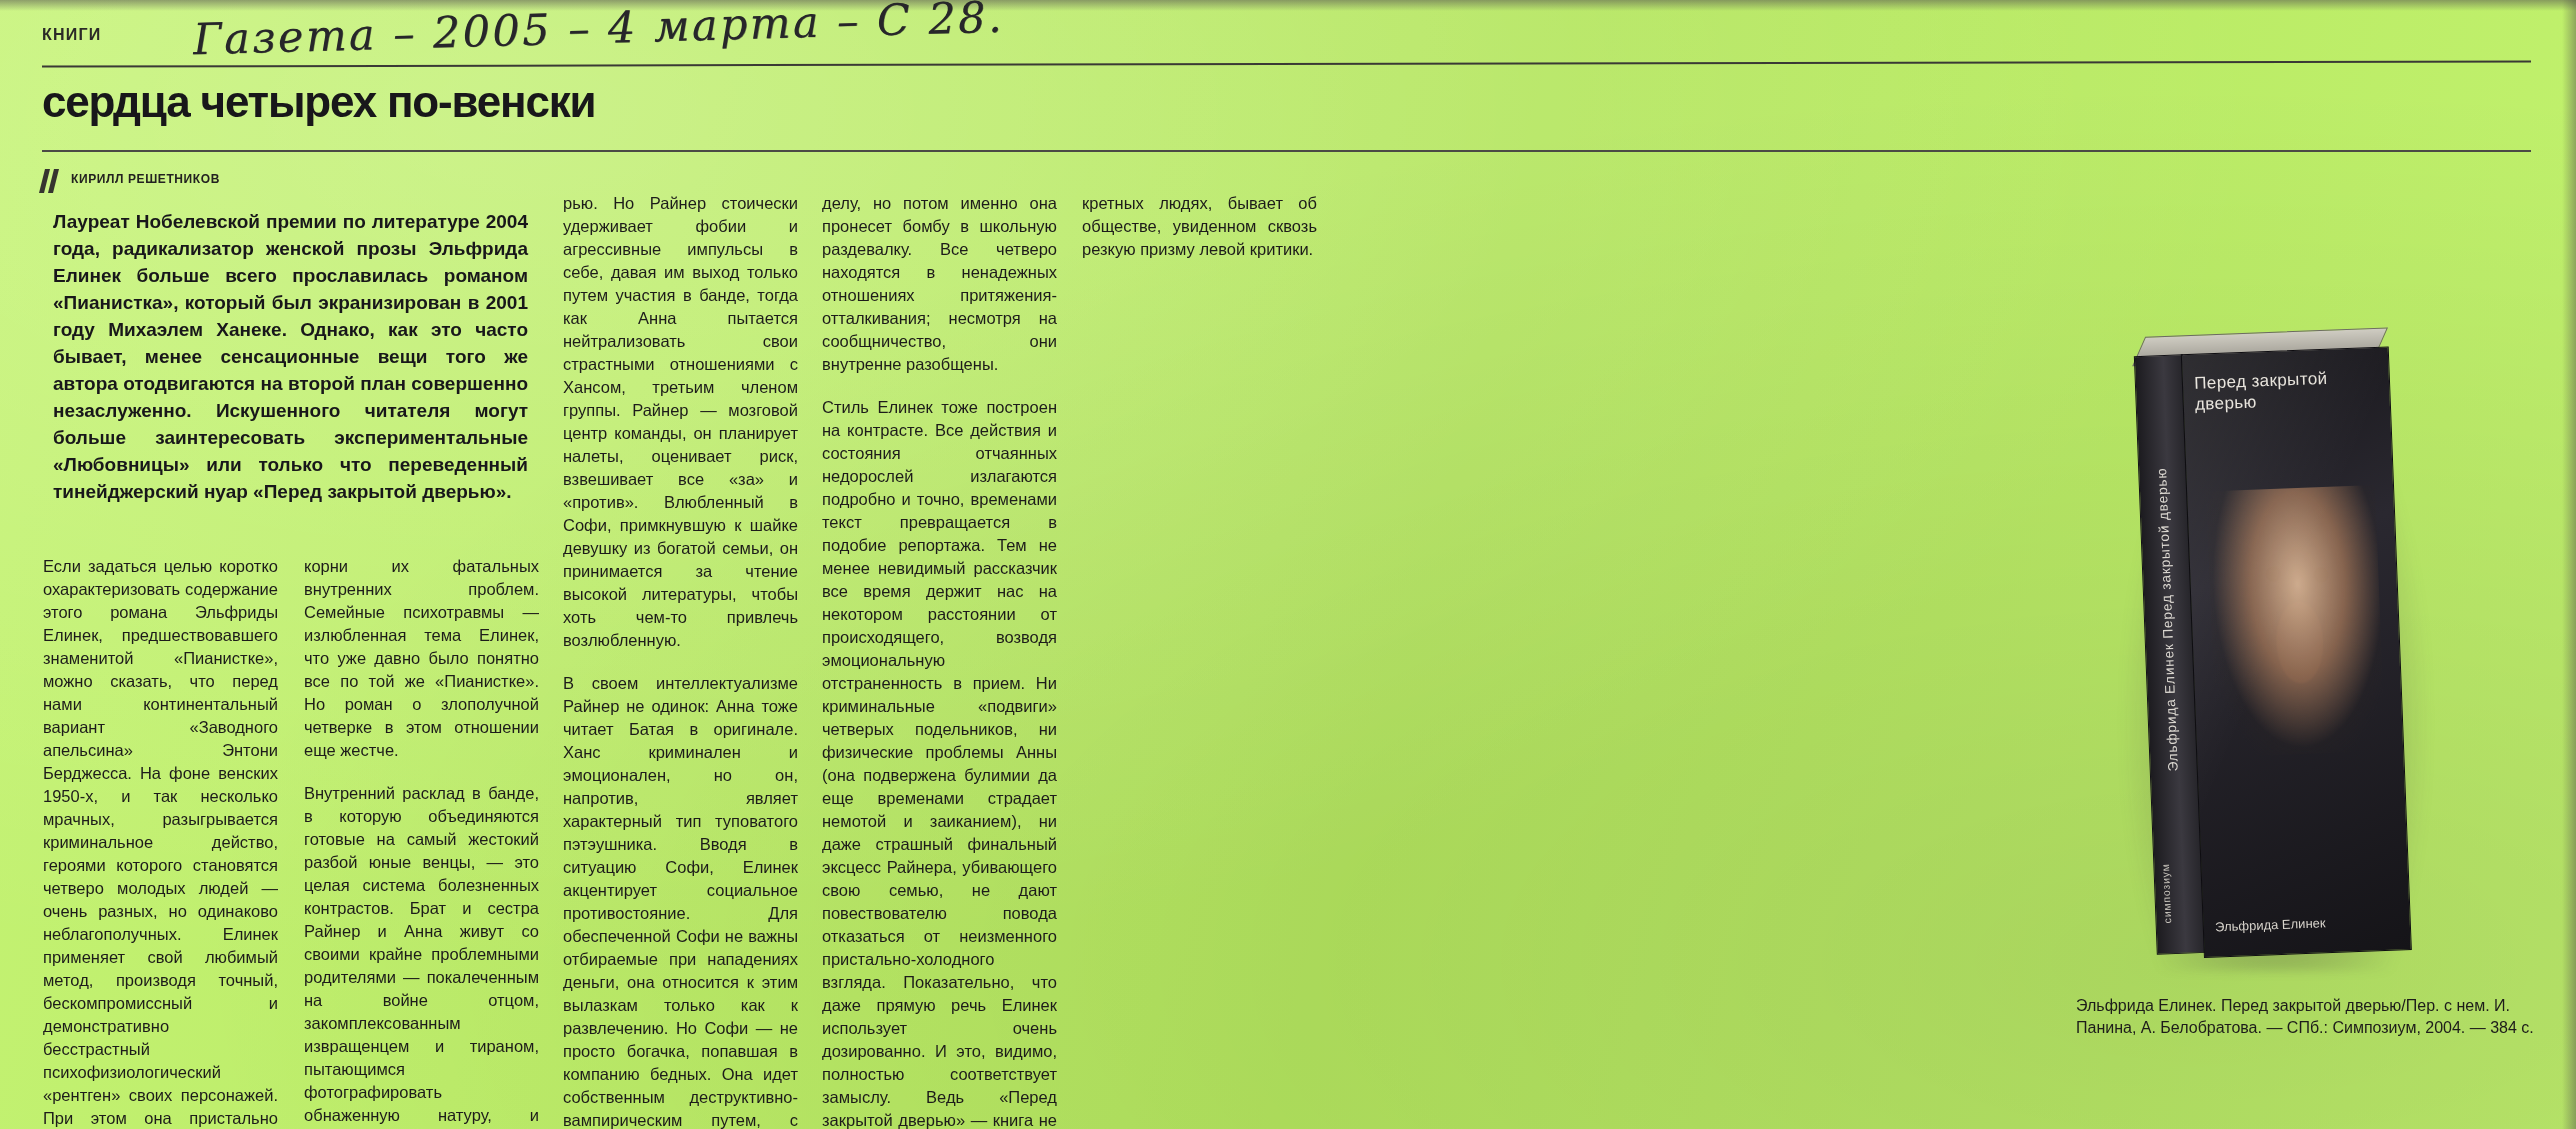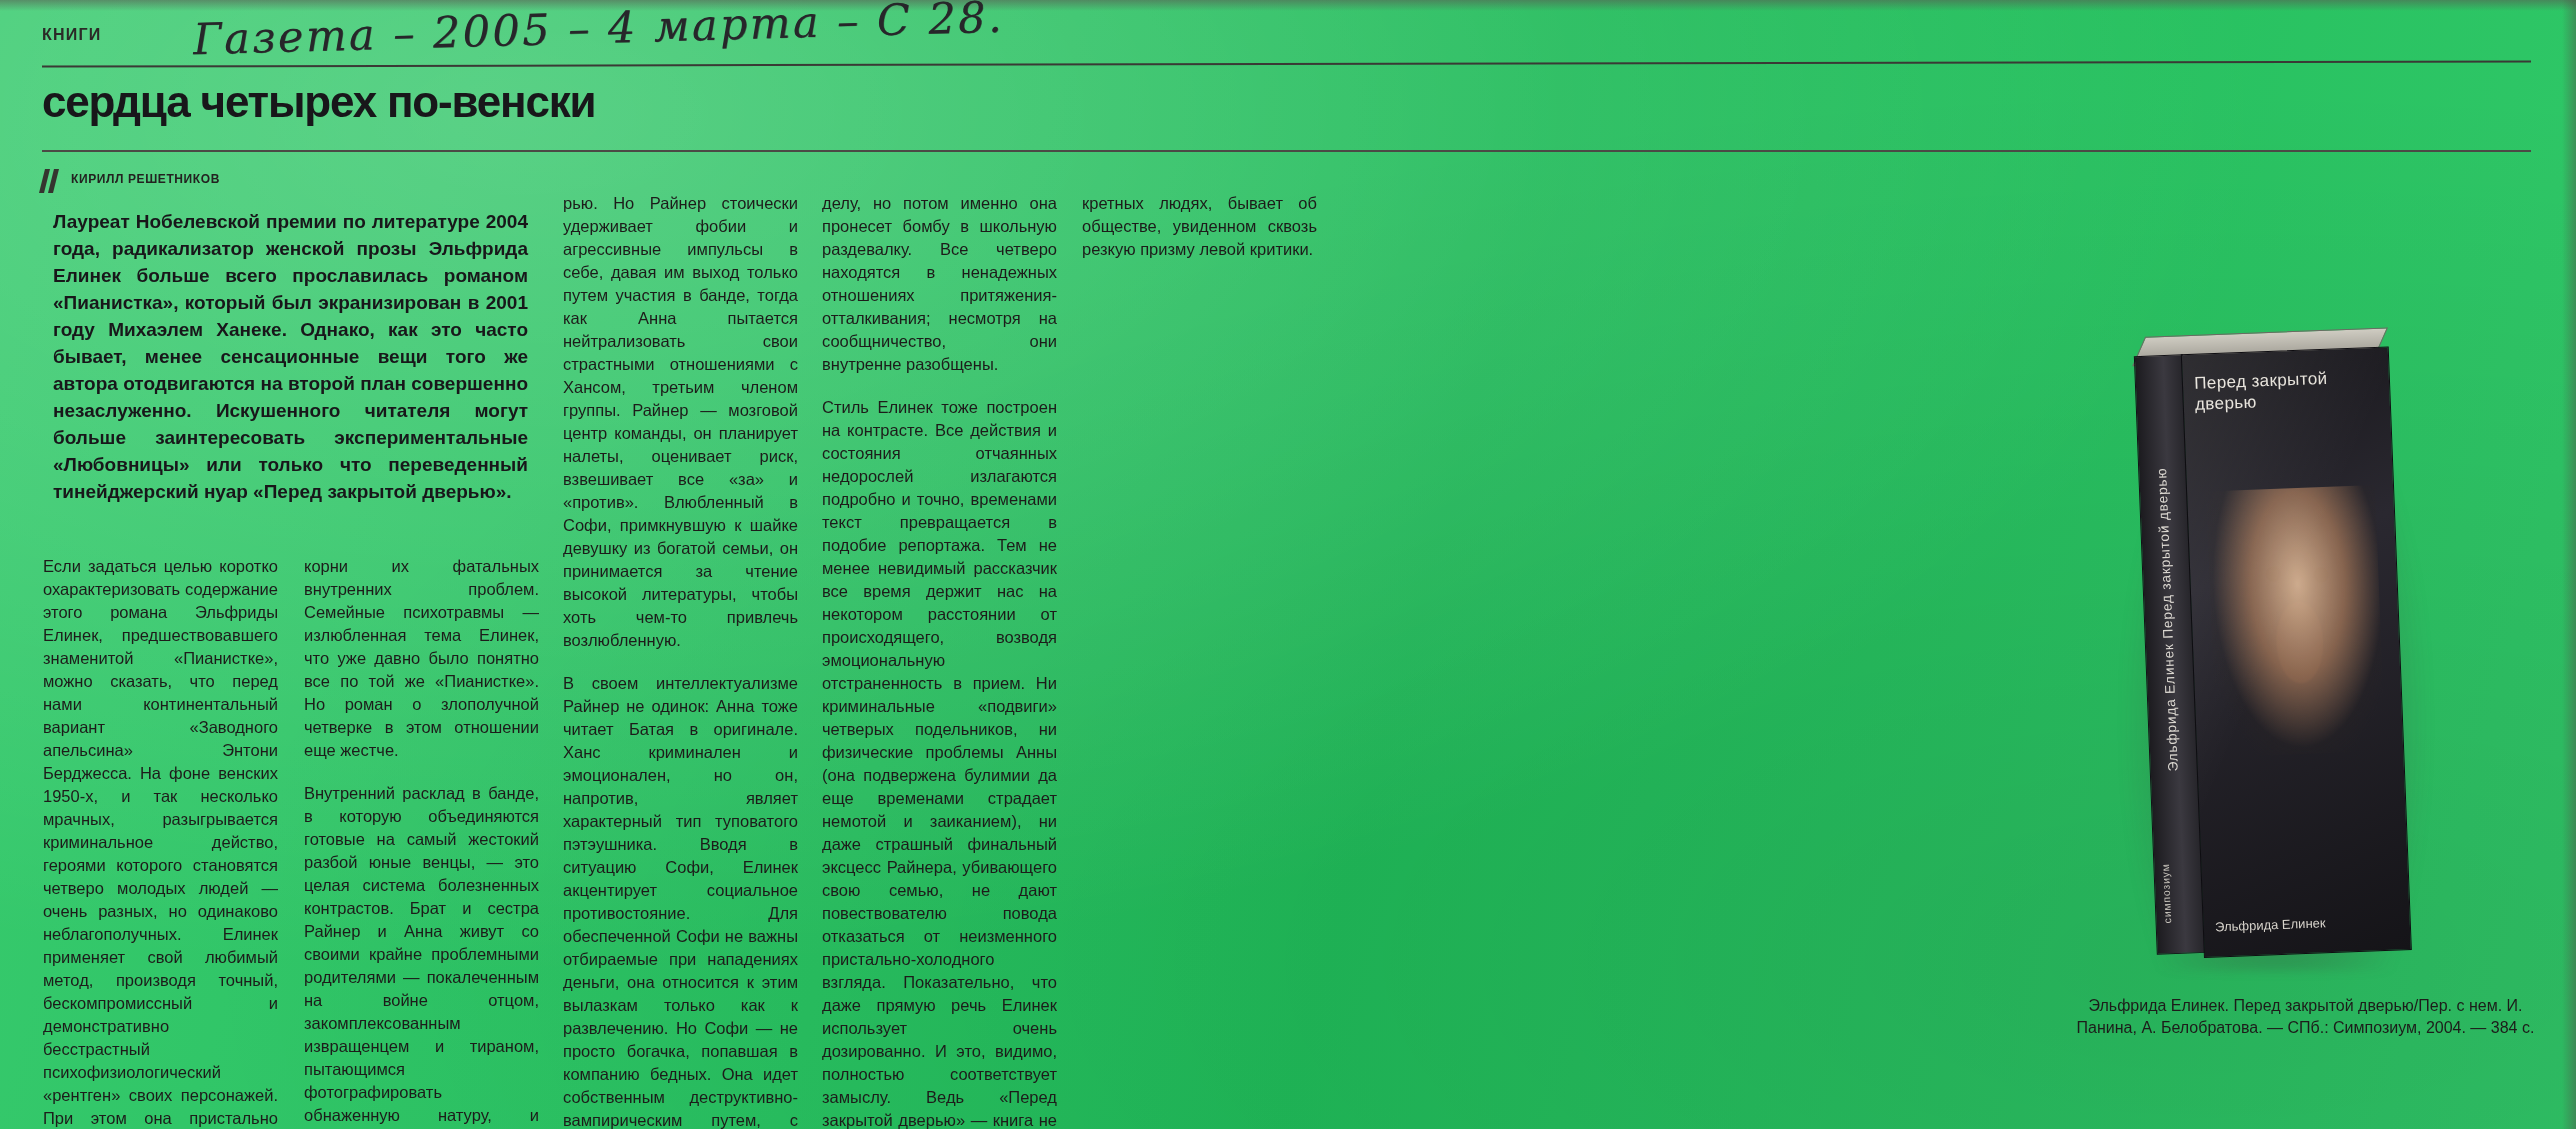--- a/index.html
+++ b/index.html
@@ -7,21 +7,21 @@
     padding: 0;
     background: #b9b6ad;
   }
   body {
     font-family: "Liberation Serif", serif;
   }
   .page {
     position: relative;
     width: 2576px;
     height: 1130px;
-    background: #22c55e;
+    background: #bef264;
     overflow: hidden;
   }
   
   .paper-tex {
     position: absolute;
     inset: 0;
     background:
       radial-gradient(ellipse at 20% 10%, rgba(255,255,255,0.20), rgba(255,255,255,0) 60%),
       radial-gradient(ellipse at 85% 85%, rgba(0,0,0,0.10), rgba(0,0,0,0) 65%),
       linear-gradient(105deg, rgba(255,255,255,0.10) 0%, rgba(0,0,0,0.05) 55%, rgba(255,255,255,0.07) 100%);
@@ -173,21 +173,20 @@
 
   
   .caption {
     position: absolute;
     left: 2076px; top: 995px;
     width: 459px;
     font-family: "Liberation Sans", sans-serif;
     font-size: 16px;
     line-height: 22px;
     color: #1d1c1a;
-    text-align: center;
   }
 
   
   .photo {
     position: absolute;
     left: 2108px; top: 322px;
     width: 338px; height: 644px;
   }
   .book-shadow {
     position: absolute;

